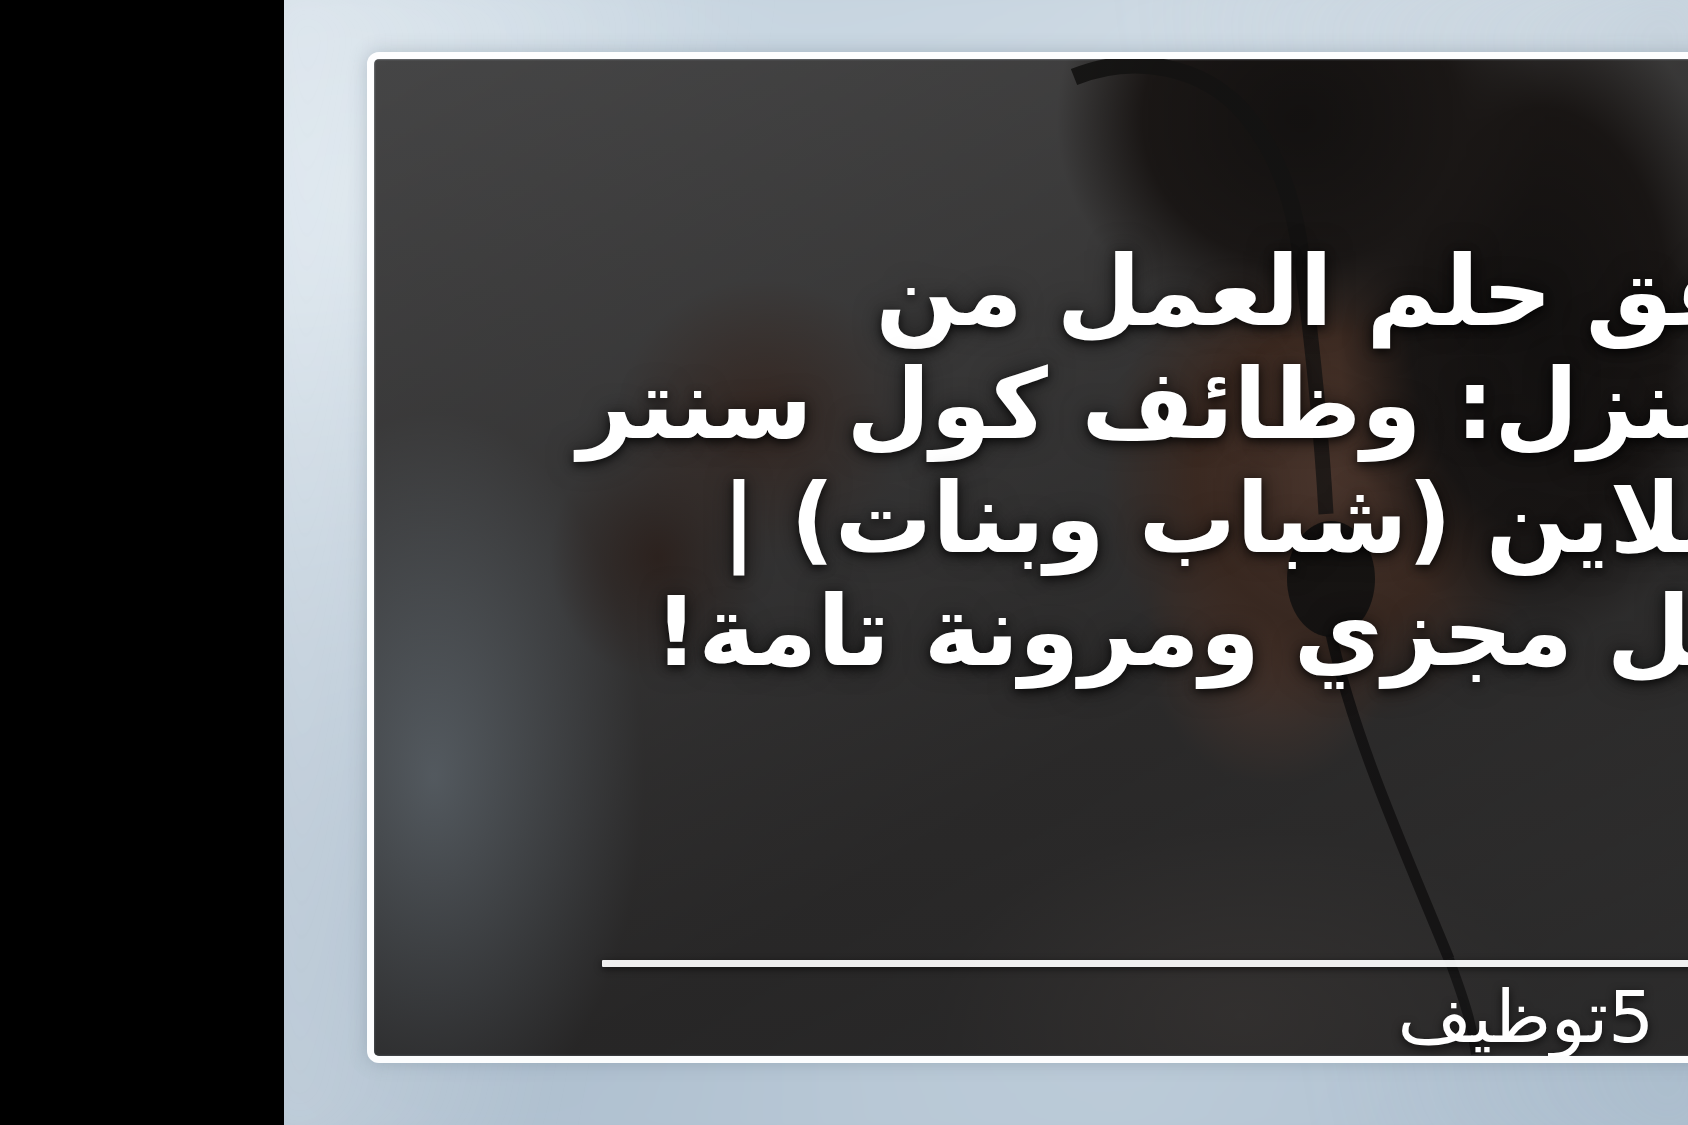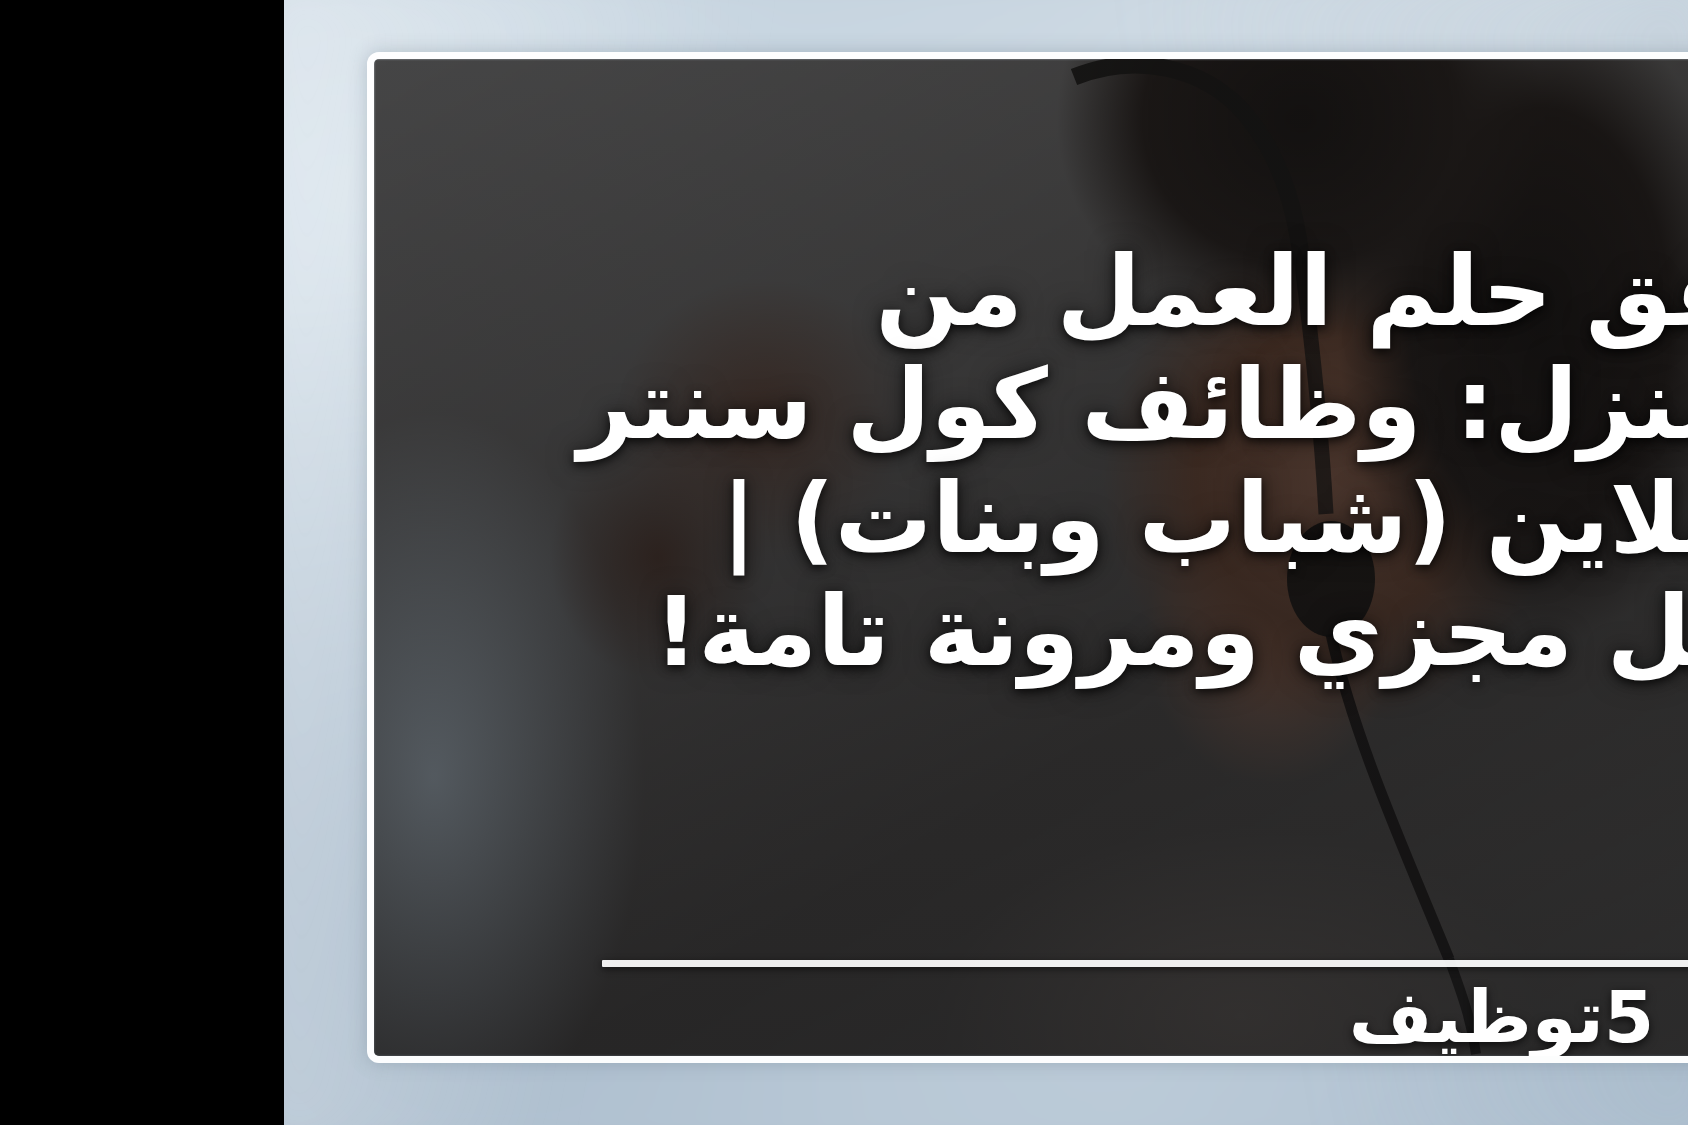--- a/index.html
+++ b/index.html
@@ -127,21 +127,21 @@
     top: 922px;
     display: flex;
     flex-direction: row;
     align-items: baseline;
     justify-content: flex-start;
     direction: rtl;
     gap: 30px;
   }
   .brand {
     color: #ffffff;
-    font-weight: 700;
+    font-weight: 400;
     font-size: 72px;
     line-height: 1;
     white-space: nowrap;
     text-shadow: 0 3px 10px rgba(0,0,0,0.70);
     direction: rtl;
     unicode-bidi: plaintext;
     text-align: center;
   }
   .tagline {
     color: #ffffff;

